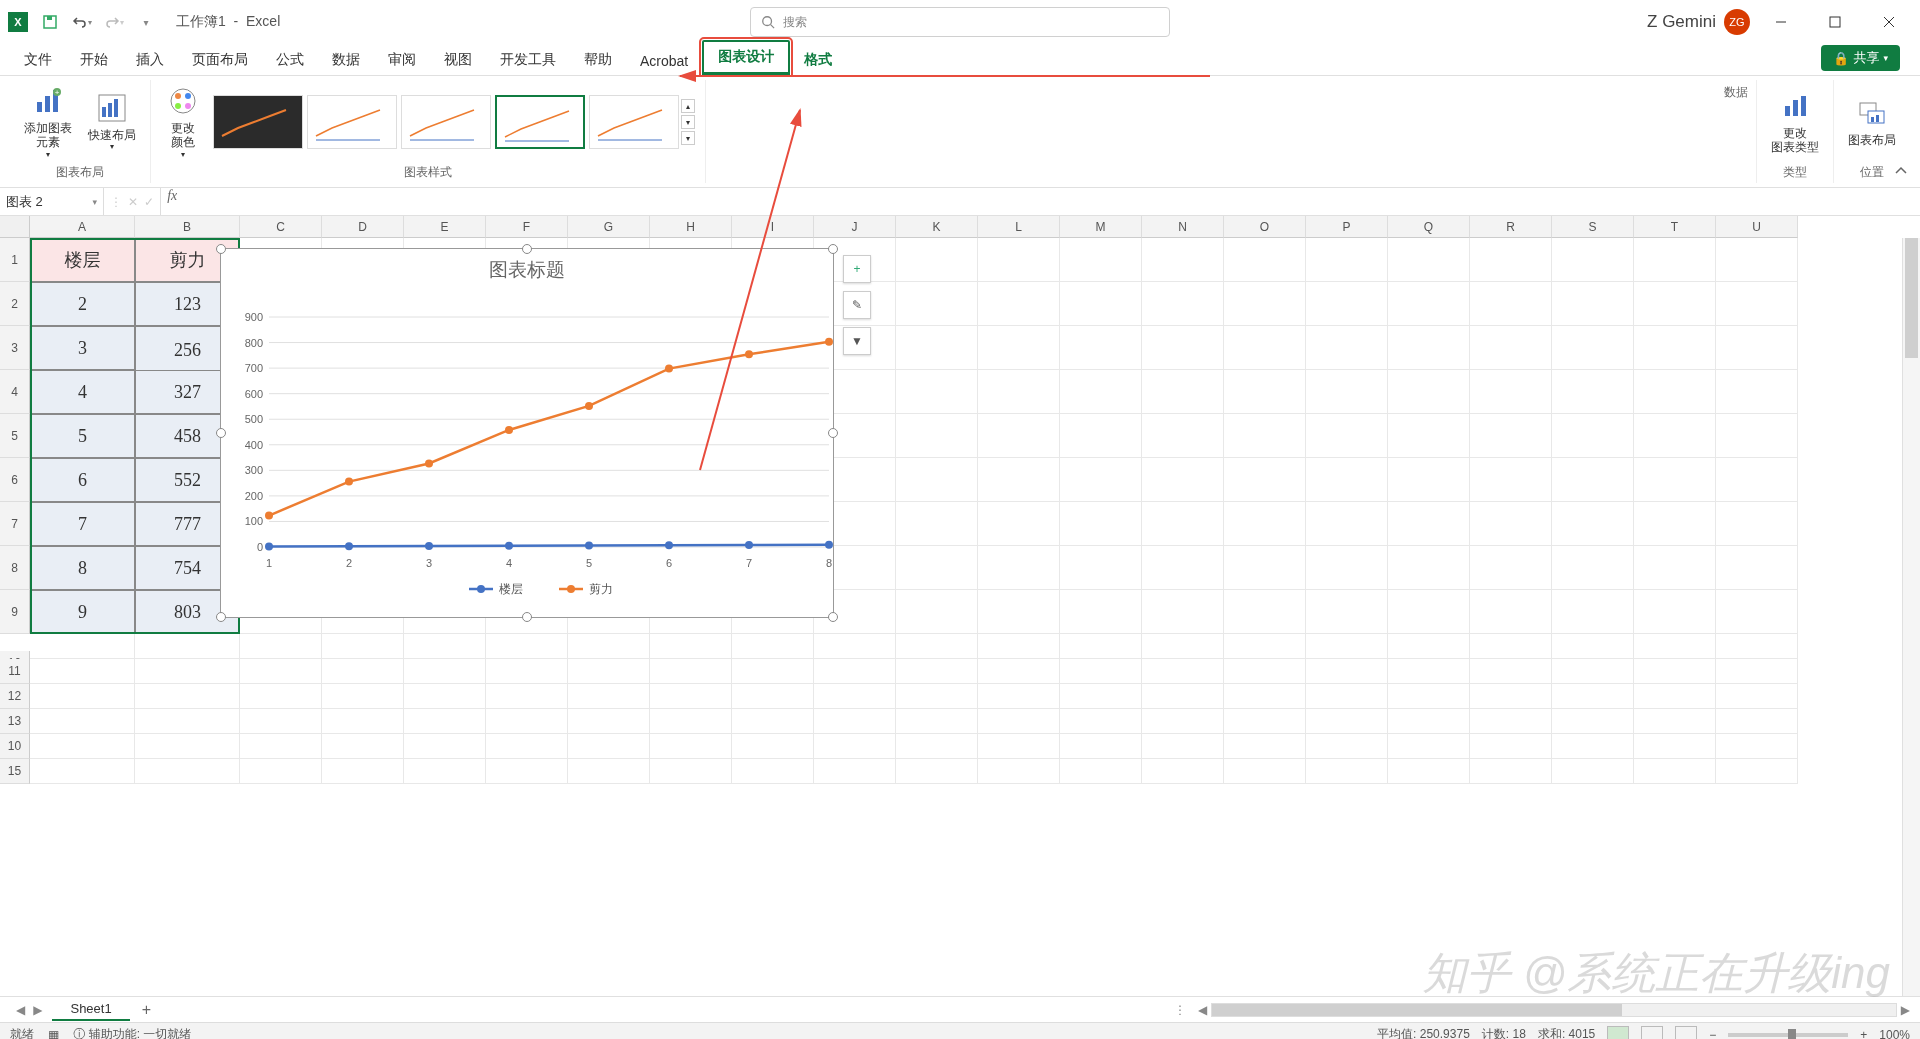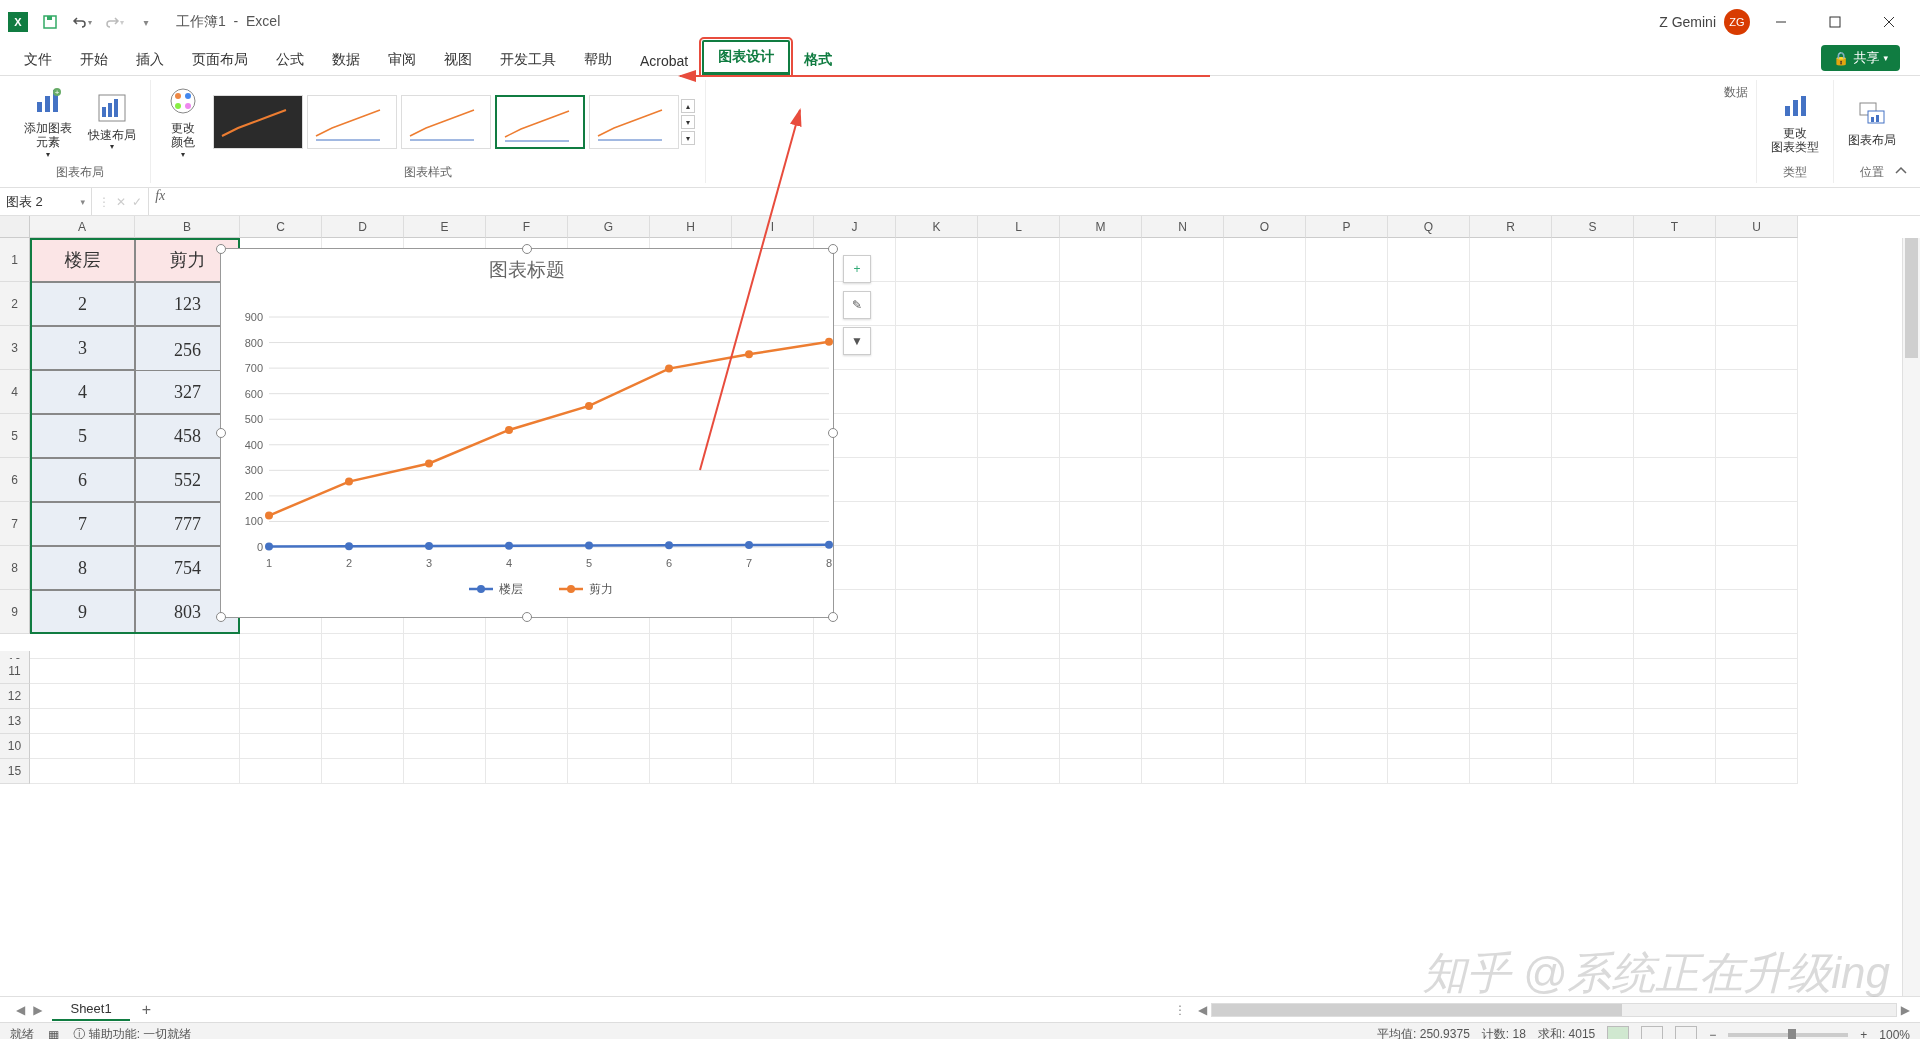--- a/index.html
+++ b/index.html
@@ -7,21 +7,21 @@
 
 
 .titlebar { height: 44px; background: #fff; display: flex; align-items: center; padding: 0 8px; position: relative; }
 .titlebar .app-icon { width: 20px; height: 20px; background: #107c41; color: #fff; display: flex; align-items: center; justify-content: center; font-size: 11px; font-weight: bold; margin-right: 8px; }
 .qat { display: flex; align-items: center; gap: 4px; }
 .qat-btn { width: 28px; height: 28px; display: flex; align-items: center; justify-content: center; border-radius: 3px; }
 .titlebar .doc-title { margin-left: 16px; font-size: 14px; color: #555; }
 .search-box { position: absolute; left: 50%; transform: translateX(-50%); width: 420px; height: 30px; border: 1px solid #d0d0d0; border-radius: 4px; display: flex; align-items: center; padding: 0 10px; color: #888; background: #fff; }
 .search-box svg { margin-right: 8px; }
 .titlebar .right { margin-left: auto; display: flex; align-items: center; gap: 8px; }
-.user-name { font-size: 14px; color: #444; }
+.user-name { font-size: 17px; color: #444; }
 .user-avatar { width: 26px; height: 26px; border-radius: 50%; background: #d83b01; color: #fff; display: flex; align-items: center; justify-content: center; font-size: 11px; }
 .win-btn { width: 46px; height: 32px; display: flex; align-items: center; justify-content: center; }
 
 
 .ribbon-tabs { height: 32px; display: flex; align-items: flex-end; padding: 0 10px; gap: 0; border-bottom: 1px solid #e0e0e0; position: relative; }
 .ribbon-tab { padding: 6px 14px; font-size: 14px; color: #333; cursor: pointer; position: relative; }
 .ribbon-tab.active-chart { color: #107c41; font-weight: 600; background: #fff; border: 2px solid #107c41; border-bottom: 3px solid #107c41; border-radius: 2px 2px 0 0; outline: 2px solid #e84c3d; outline-offset: 1px; }
 .ribbon-tab.format { color: #107c41; font-weight: 600; }
 .share-btn { margin-left: auto; background: #107c41; color: #fff; padding: 4px 12px; border-radius: 4px; font-size: 13px; display: flex; align-items: center; gap: 4px; margin-right: 10px; margin-bottom: 4px; }
 
@@ -34,21 +34,21 @@
 .ribbon-big-btn .icon-box { width: 32px; height: 32px; margin-bottom: 4px; display: flex; align-items: center; justify-content: center; }
 .chart-style-thumb { width: 90px; height: 54px; border: 1px solid #ddd; background: #fff; margin: 2px; }
 .chart-style-thumb.dark { background: #2b2b2b; }
 .chart-style-thumb.sel { border: 2px solid #107c41; }
 .styles-scroll { width: 16px; display: flex; flex-direction: column; justify-content: center; gap: 2px; }
 .styles-scroll div { width: 14px; height: 14px; border: 1px solid #ccc; display: flex; align-items: center; justify-content: center; font-size: 8px; }
 .red-box { outline: 2px solid #e84c3d; outline-offset: 0px; }
 
 
 .formula-row { height: 28px; display: flex; align-items: stretch; border-bottom: 1px solid #e0e0e0; background: #fff; }
-.name-box { width: 92px; border-right: 1px solid #ddd; display: flex; align-items: center; padding: 0 6px; font-size: 13px; position: relative; gap: 12px; }
+.name-box { width: 104px; border-right: 1px solid #ddd; display: flex; align-items: center; padding: 0 6px; font-size: 13px; position: relative; gap: 12px; }
 .name-box .dd { margin-left: auto; color: #888; font-size: 9px; }
 .fx-btns { display: flex; align-items: center; padding: 0 6px; border-right: 1px solid #ddd; gap: 6px; color: #888; }
 .fx-label { font-style: italic; font-family: 'Times New Roman', serif; font-size: 14px; padding: 0 6px; color: #666; }
 .formula-input { flex: 1; padding: 0 6px; }
 
 
 .grid-area { position: relative; height: 780px; display: flex; }
 .corner { width: 30px; height: 22px; background: #f0f0f0; border-right: 1px solid #ccc; border-bottom: 1px solid #ccc; }
 .col-h { height: 22px; border-right: 1px solid #ddd; border-bottom: 1px solid #ccc; display: flex; align-items: center; justify-content: center; font-size: 12px; color: #555; background: #f3f3f3; }
 .row-h { width: 30px; border-bottom: 1px solid #ddd; border-right: 1px solid #ccc; display: flex; align-items: center; justify-content: center; font-size: 12px; color: #555; background: #f3f3f3; }
@@ -112,20 +112,27 @@
       </div>
     <div class="qat-btn">
         <svg width="16" height="16" viewBox="0 0 16 16">
           <path d="M11 4 L14 7 L11 10 M14 7 H6 A3 3 0 0 0 6 13" fill="none" stroke="#bbb" stroke-width="1.5"></path>
         </svg>
         <span style="font-size:8px;color:#ccc">▾</span>
       </div>
     <div class="qat-btn" style="font-size:10px;color:#888">▾</div>
   </div>
   <div class="doc-title"><span>工作簿1</span> &nbsp;-&nbsp; <span>Excel</span></div>
+  <div class="search-box">
+    <svg width="14" height="14" viewBox="0 0 16 16">
+        <circle cx="7" cy="7" r="5" fill="none" stroke="#888" stroke-width="1.5"></circle>
+        <line x1="11" y1="11" x2="15" y2="15" stroke="#888" stroke-width="1.5"></line>
+      </svg>
+    <span>搜索</span>
+  </div>
   <div class="right">
     <span class="user-name">Z Gemini</span>
     <div class="user-avatar">ZG</div>
     <div class="win-btn">
         <svg width="12" height="12">
           <line x1="1" y1="6" x2="11" y2="6" stroke="#333"></line>
         </svg>
       </div>
     <div class="win-btn">
         <svg width="12" height="12">

